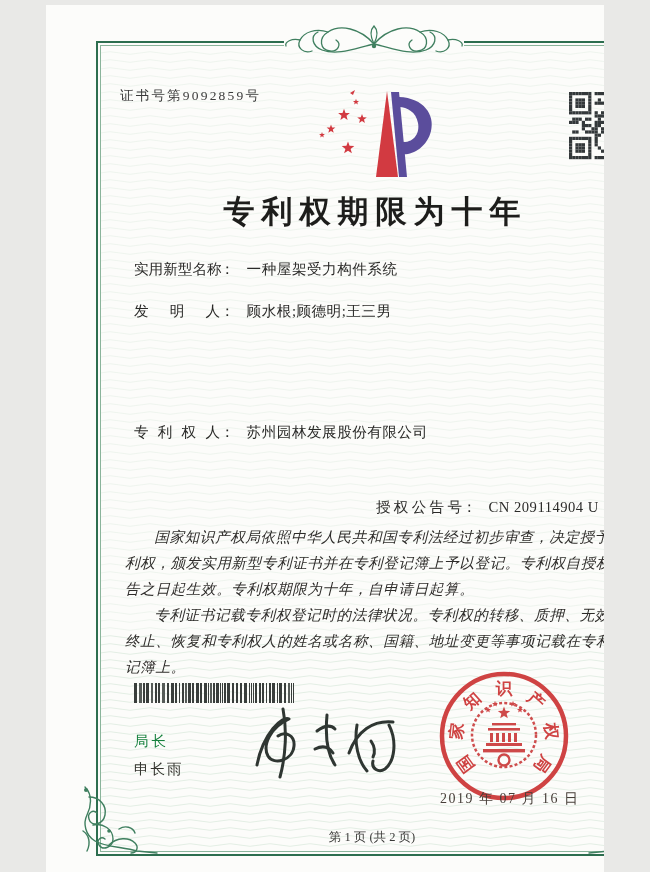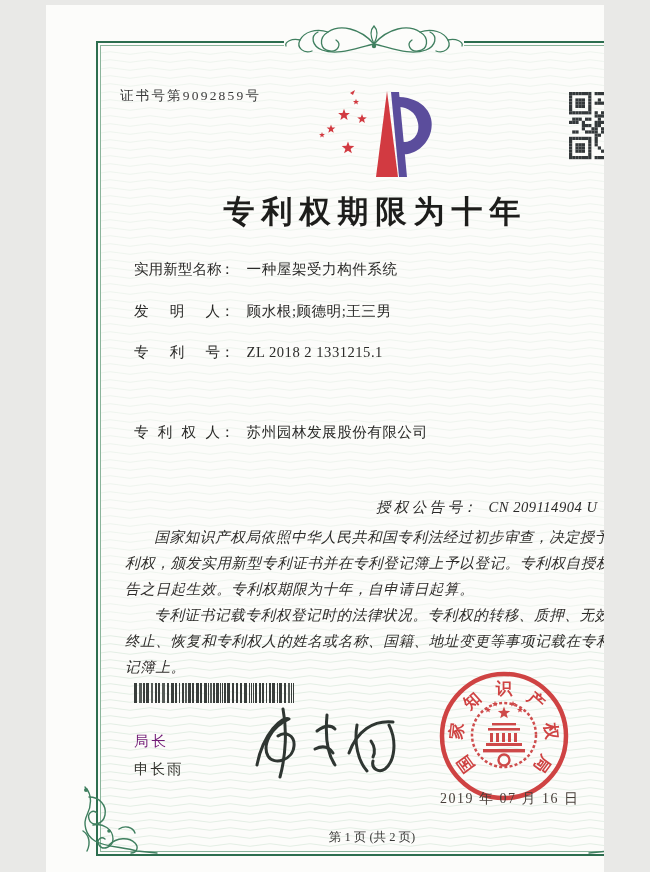--- a/index.html
+++ b/index.html
@@ -27,29 +27,29 @@
   }
   .row{left:88px;font-size:14.6px;white-space:nowrap;color:#2a2a28;}
   .row .lbl{
     display:inline-block;width:86px;text-align:justify;text-align-last:justify;
     vertical-align:top;
   }
   .row .colon{display:inline-block;}
   .row .val{margin-left:12px;letter-spacing:0.5px;}
   #row-0{top:255px;} #row-1{top:297px;} #row-2{top:338px;}
   #row-3{top:378px;} #row-4{top:418px;} #row-5{top:458px;} #row-6{top:493px;}
-  #grant-no{left:330px;top:493px;font-style:italic;}
+  #grant-no{left:330px;top:493px;}
   #paragraphs{
     left:79px;top:519px;width:512px;font-size:14.6px;line-height:26px;
     font-style:italic;color:#2e2c2a;z-index:2;position:absolute;
   }
   #paragraphs p{margin:0;text-indent:2em;letter-spacing:0.6px;}
   #barcode{left:88px;top:678px;width:168px;height:20px;font-size:0;}
   #barcode span{display:inline-block;height:20px;vertical-align:top;}
-  #signer-title{left:88px;top:727px;font-size:14.5px;letter-spacing:3px;color:#701a75;}
+  #signer-title{left:88px;top:727px;font-size:14.5px;letter-spacing:3px;color:#15803d;}
   #signer-name{left:88px;top:755px;font-size:14.5px;letter-spacing:2px;color:#35352f;}
   #signature{left:185px;top:696px;}
   #seal{left:383px;top:656px;}
   #seal-date{
     left:394px;top:785px;font-size:14px;letter-spacing:1.5px;color:#463e38;
     z-index:3;font-weight:400;
   }
   #footer{left:50px;top:824px;width:552px;text-align:center;font-size:12.5px;color:#3a3a38;}
   .ornament{z-index:2;position:absolute;}
   #ornament-top{left:230px;top:15px;}
@@ -439,23 +439,20 @@
     </svg>
 
   <div id="title" class="abs">专利权期限为十年</div>
 
   <div id="row-1" class="abs row">
     <span class="lbl">发明人</span><span class="colon">：</span><span class="val">顾水根;顾德明;王三男</span>
   </div>
   <div id="row-0" class="abs row">
     <span class="lbl">实用新型名称</span><span class="colon">：</span><span class="val">一种屋架受力构件系统</span>
   </div>
-  <div id="row-2" class="abs row">
-    <span class="lbl">专利号</span><span class="colon">：</span><span class="val">ZL 2018 2 1331215.1</span>
-  </div>
   <div id="row-4" class="abs row">
     <span class="lbl">专利权人</span><span class="colon">：</span><span class="val">苏州园林发展股份有限公司</span>
   </div>
   <div id="grant-no" class="abs row">
     <span class="lbl">授权公告号</span><span class="colon">：</span><span class="val">CN 209114904 U</span>
   </div>
 
   <div id="paragraphs">
     <p>国家知识产权局依照中华人民共和国专利法经过初步审查，决定授予专利权，颁发实用新型专利证书并在专利登记簿上予以登记。专利权自授权公告之日起生效。专利权期限为十年，自申请日起算。</p>
     <p>专利证书记载专利权登记时的法律状况。专利权的转移、质押、无效、终止、恢复和专利权人的姓名或名称、国籍、地址变更等事项记载在专利登记簿上。</p>

